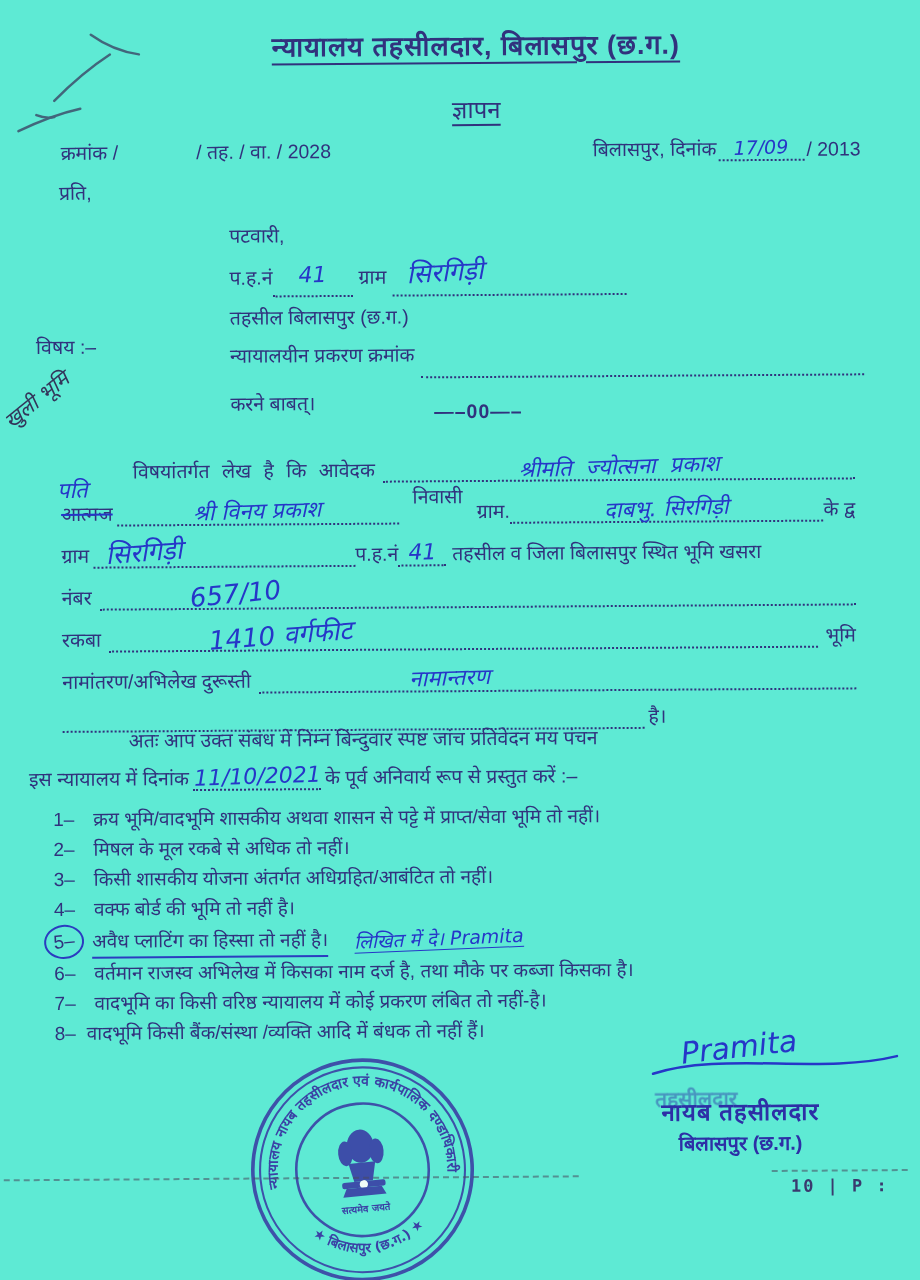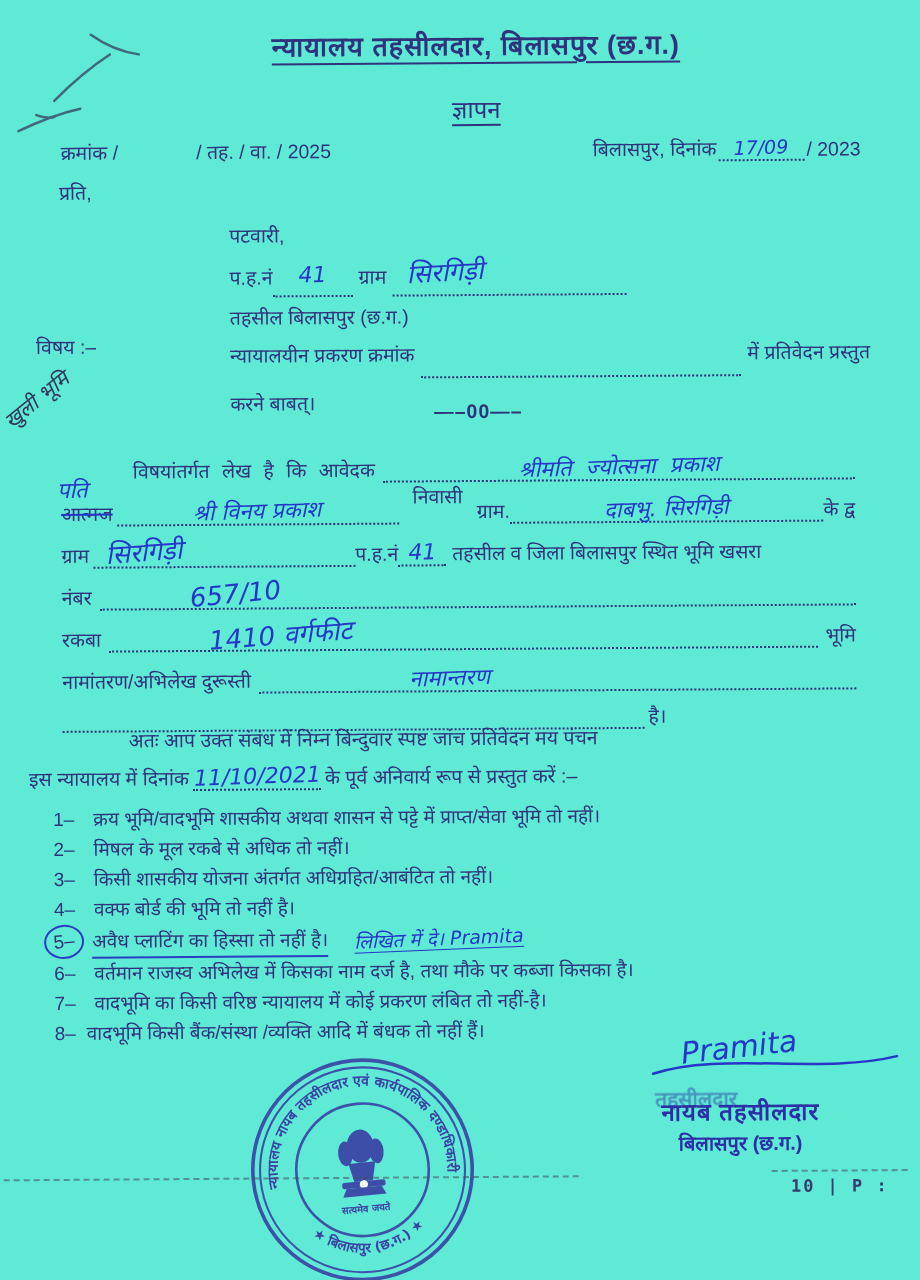--- a/index.html
+++ b/index.html
@@ -65,27 +65,27 @@
     <div class="abs center" style="top:26px;">
       <span class="title">न्यायालय तहसीलदार, बिलासपुर (छ.ग.)</span>
     </div>
     <div class="abs center" style="top:92px;">
       <span class="heading2">ज्ञापन</span>
     </div>
 
     <div class="abs row t19" style="top:136px; left:64px; width:800px;">
       <span>क्रमांक /</span>
       <span style="width:78px;"></span>
-      <span>/ तह. / वा. / 2025</span>
+      <span>/ तह. / वा. / 2028</span>
       <span class="grow"></span>
       <span>बिलासपुर, दिनांक</span>
       <span class="fill" style="width:86px; margin:0 2px;">
         <span class="hand hand-sm">17/09</span>
       </span>
-      <span>/ 2023</span>
+      <span>/ 2013</span>
     </div>
 
     <div class="abs t19" style="top:176px; left:62px;">प्रति,</div>
 
     <div class="abs t19" style="top:214px; left:232px; width:560px; line-height:40px;">
       <div>पटवारी,</div>
       <div class="row">
         <span>प.ह.नं</span>
         <span class="fill" style="width:80px;">
           <span class="hand">41</span>
@@ -96,21 +96,20 @@
         </span>
       </div>
       <div>तहसील बिलासपुर (छ.ग.)</div>
     </div>
 
     <div class="abs t19" style="top:330px; left:38px;">विषय :–</div>
     <div class="abs t19" style="top:330px; left:232px; width:640px; line-height:48px;">
       <div class="row">
         <span>न्यायालयीन प्रकरण क्रमांक</span>
         <span class="fill grow" style="margin:0 6px;"></span>
-        <span>में प्रतिवेदन प्रस्तुत</span>
       </div>
       <div>करने बाबत्।</div>
     </div>
 
     <div class="abs" style="top:412px; left:2px; transform:rotate(-37deg); transform-origin:left top;">
       <span class="hand" style="color:#33355a; font-size:21px;">खुली भूमि</span>
     </div>
 
     <div class="abs center t19 b" style="top:400px; letter-spacing:1px;">—–00—–</div>
 

